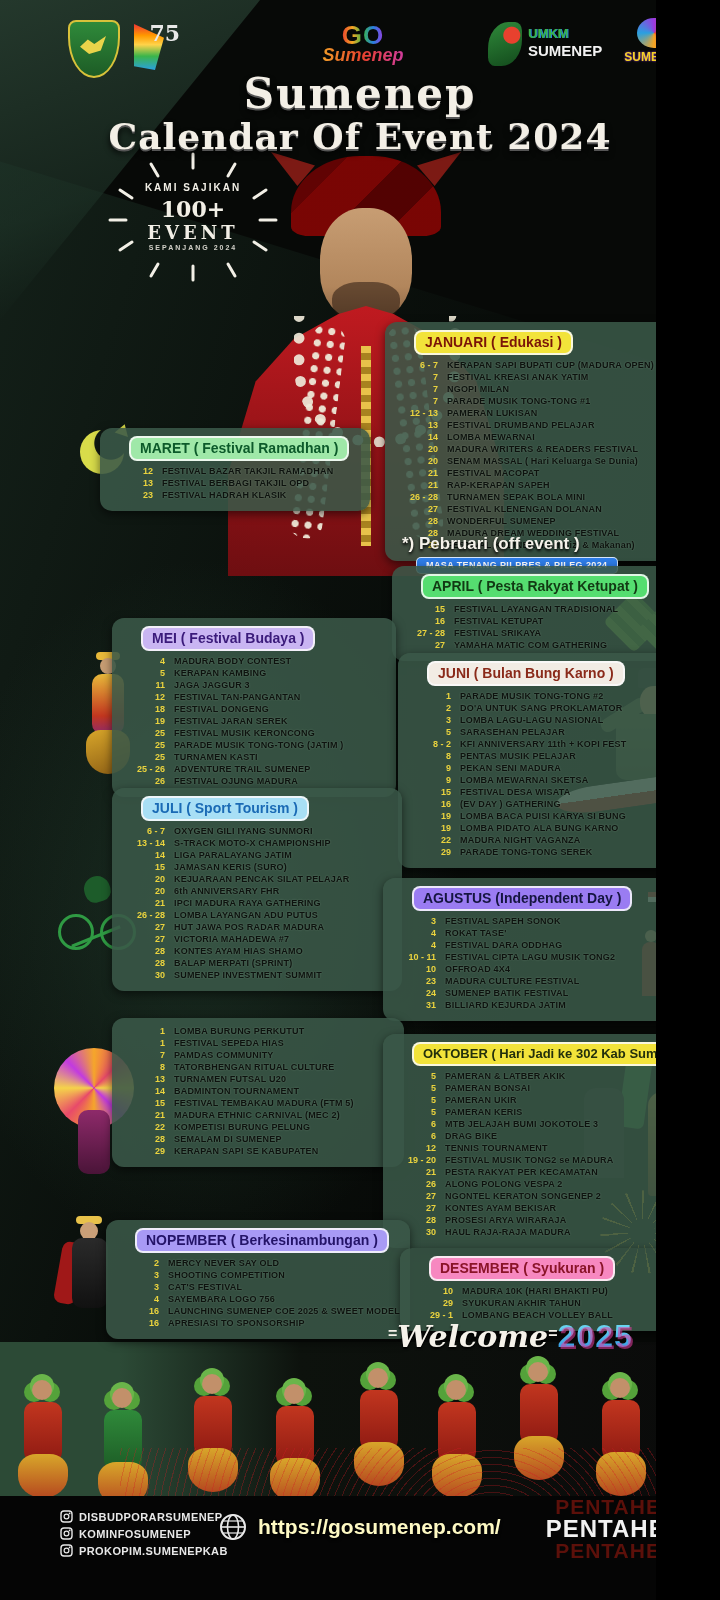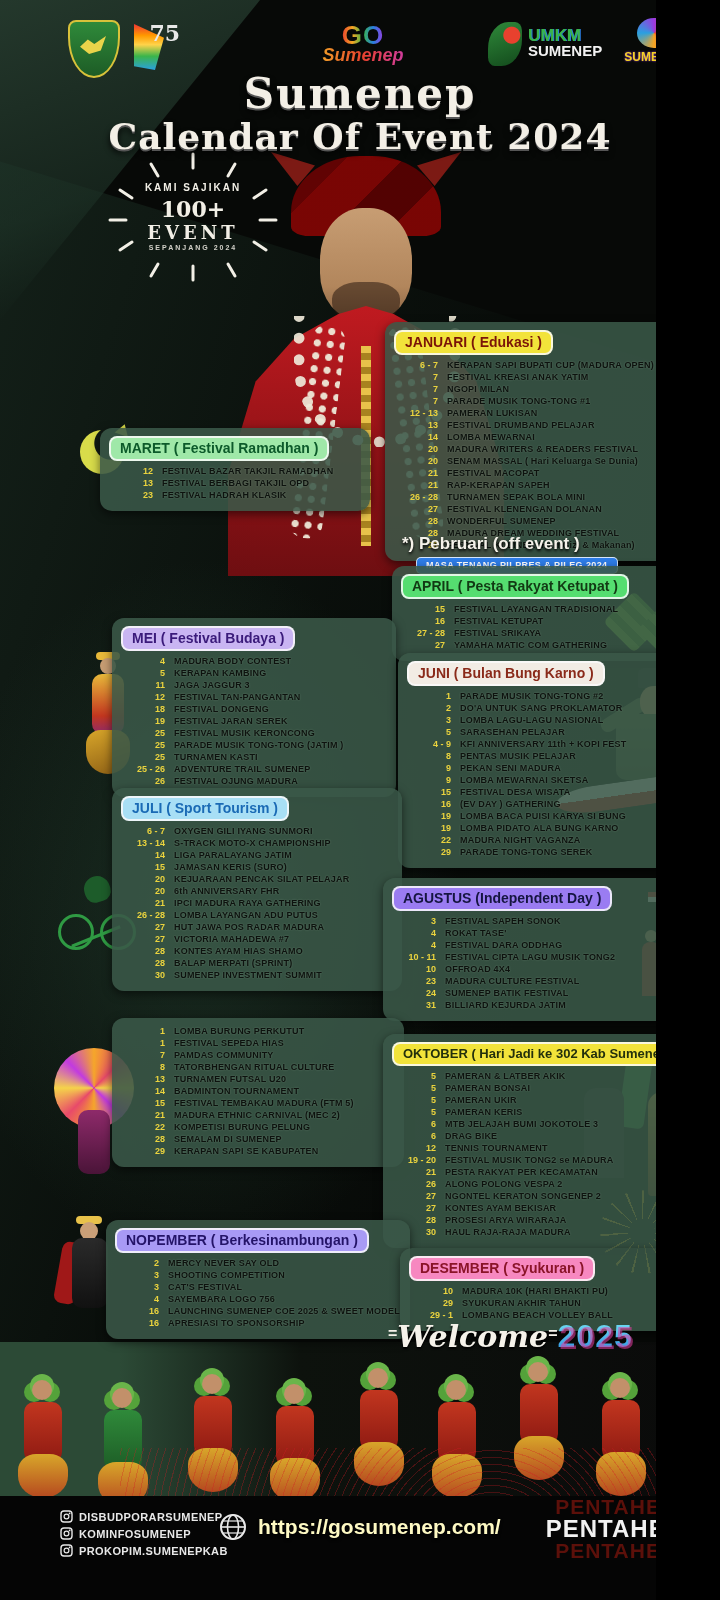--- a/index.html
+++ b/index.html
@@ -32,21 +32,21 @@
   .gologo .go{font-weight:bold;font-size:26px;letter-spacing:1px;
     background:linear-gradient(90deg,#e8412e,#f5a623,#3ab54a,#2a7de0,#9b3ae0);
     -webkit-background-clip:text;background-clip:text;color:transparent;}
   .gologo .sm{display:block;margin-top:-6px;font-weight:bold;font-size:18px;font-style:italic;
     background:linear-gradient(90deg,#f5d323,#e8412e,#c23ae0);
     -webkit-background-clip:text;background-clip:text;color:transparent;}
   .umkm{position:absolute;left:488px;top:12px;width:110px;height:52px;}
   .umkm .swoosh{position:absolute;left:0;top:2px;width:34px;height:44px;background:
     radial-gradient(circle at 70% 30%,#e8412e 0 8px,transparent 9px),
     linear-gradient(160deg,#2f8a3a,#134a1c);border-radius:60% 20% 60% 20%;}
-  .umkm .t1{position:absolute;left:40px;top:6px;font-weight:bold;font-size:17px;color:#3ab54a;
+  .umkm .t1{position:absolute;left:40px;top:6px;font-weight:bold;font-size:13px;color:#3ab54a;
     text-shadow:1px 0 #2a7de0;}
   .umkm .t2{position:absolute;left:40px;top:22px;font-weight:bold;font-size:15px;color:#f2f2f2;}
   .visit{position:absolute;left:612px;top:10px;width:84px;height:56px;text-align:center;}
   .visit .swirl{margin:0 auto;width:34px;height:30px;border-radius:50% 10% 50% 50%;
     background:conic-gradient(#9b3ae0,#e8412e,#f5a623,#2aa0e0,#9b3ae0);}
   .visit .t{display:block;margin-top:2px;font-weight:bold;font-size:12px;color:#f5d323;
     text-shadow:0 0 2px #9b3ae0;}
 
   .title{position:absolute;left:0;top:72px;width:720px;text-align:center;z-index:5;
     font-family:"DejaVu Serif",serif;color:#f3efe6;
@@ -83,21 +83,21 @@
   .garl{position:absolute;top:168px;width:34px;height:215px;border-radius:16px;opacity:.95;
     background-image:radial-gradient(#efe9d8 36%,rgba(0,0,0,0) 42%);background-size:13px 13px;}
   .garl.l{left:72px;transform:rotate(7deg);}
   .garl.r{left:170px;transform:rotate(-7deg);}
   .garl-u{position:absolute;left:66px;top:160px;width:144px;height:120px;border:11px dotted #efe9d8;
     border-top:none;border-radius:0 0 80px 80px;opacity:.92;}
 
   
   .month{position:absolute;z-index:3;background:rgba(58,88,72,.88);border-radius:12px;
     padding:8px 9px 9px;box-shadow:0 3px 10px rgba(0,0,0,.55);}
-  .chip{display:inline-block;margin:0 0 5px 0;padding:2px 9px 3px;border-radius:8px;
+  .chip{display:inline-block;margin:0 0 5px 20px;padding:2px 9px 3px;border-radius:8px;
     border:2px solid rgba(250,250,250,.85);font-weight:bold;font-size:14px;white-space:nowrap;}
   .ev{display:flex;align-items:flex-start;line-height:11px;margin:0 0 1px;}
   .ev-d{flex:0 0 44px;text-align:right;padding-right:9px;font-weight:bold;font-size:9px;
     color:#ead33e;white-space:nowrap;}
   .ev-n{font-weight:bold;font-size:9px;color:#0d120e;letter-spacing:.2px;
     text-shadow:0 0 2px rgba(210,230,210,.28);white-space:nowrap;}
   #m-januari{left:385px;top:322px;width:278px;}
   #m-maret{left:100px;top:428px;width:252px;}
   #m-april{left:392px;top:566px;width:276px;}
   #m-mei{left:112px;top:618px;width:266px;}
@@ -522,21 +522,21 @@
         </div>
         <div class="ev">
           <span class="ev-d">3</span>
           <span class="ev-n">LOMBA LAGU-LAGU NASIONAL</span>
         </div>
         <div class="ev">
           <span class="ev-d">5</span>
           <span class="ev-n">SARASEHAN PELAJAR</span>
         </div>
         <div class="ev">
-          <span class="ev-d">4 - 9</span>
+          <span class="ev-d">8 - 2</span>
           <span class="ev-n">KFI ANNIVERSARY 11th + KOPI FEST</span>
         </div>
         <div class="ev">
           <span class="ev-d">8</span>
           <span class="ev-n">PENTAS MUSIK PELAJAR</span>
         </div>
         <div class="ev">
           <span class="ev-d">9</span>
           <span class="ev-n">PEKAN SENI MADURA</span>
         </div>

